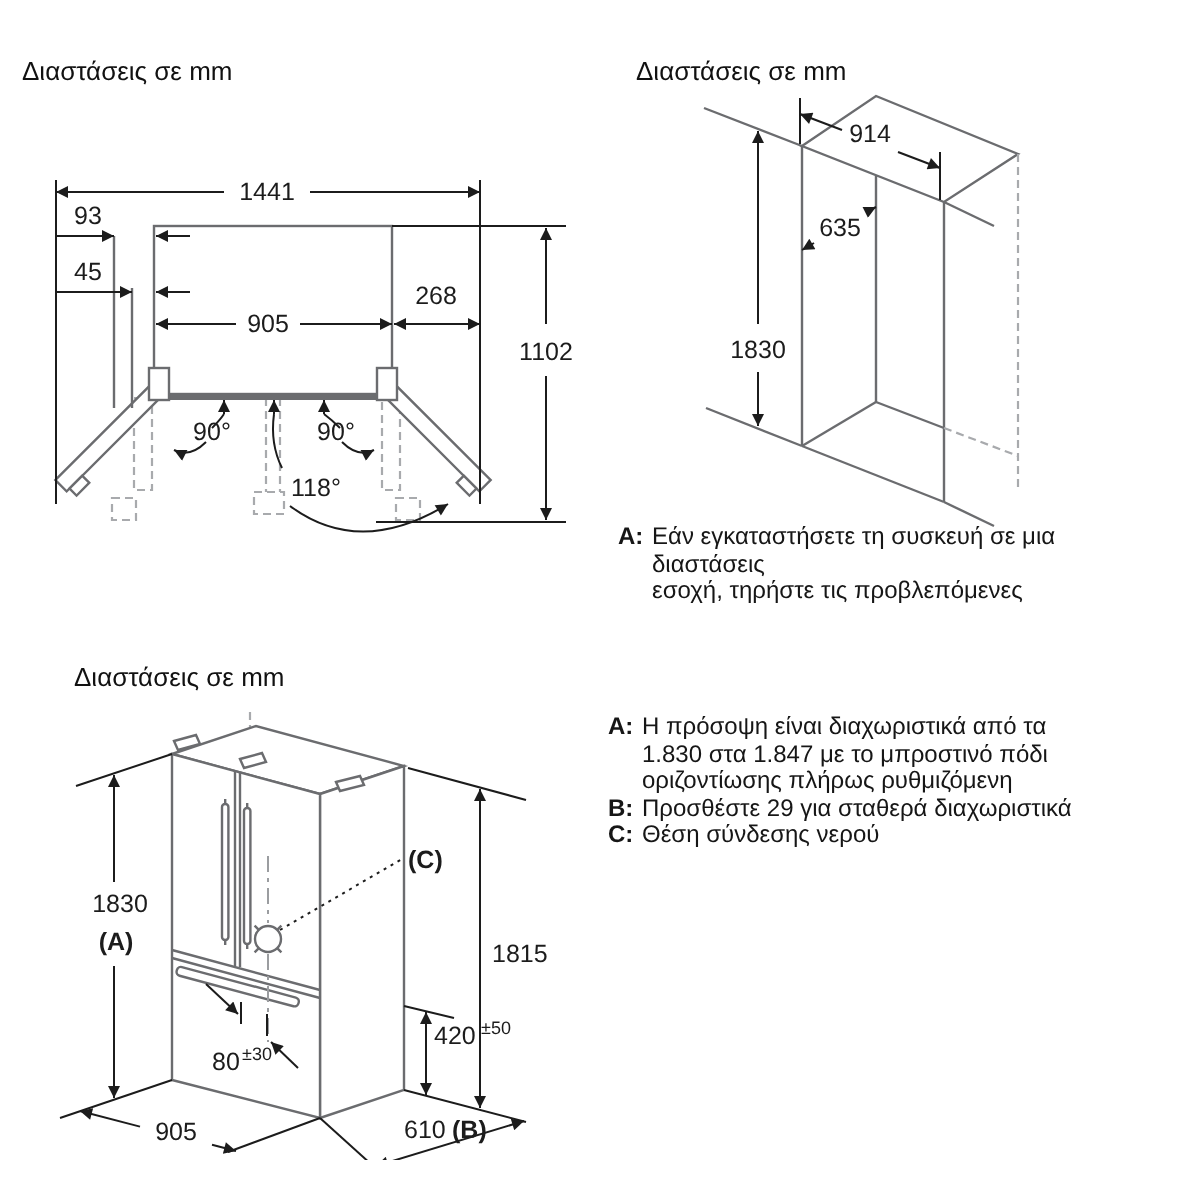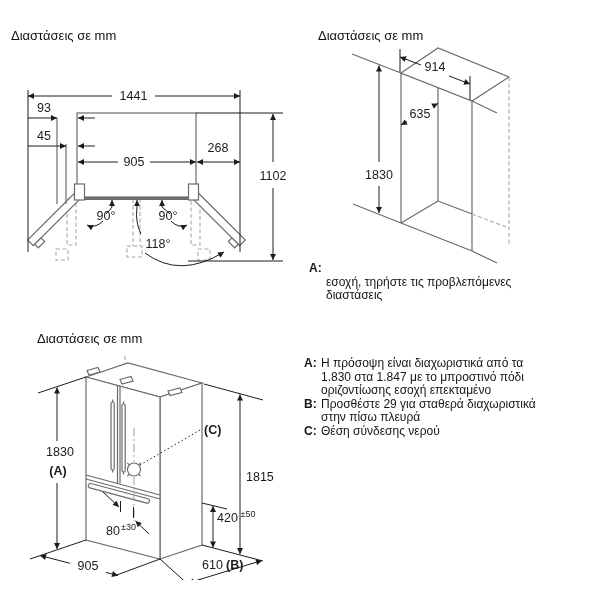--- a/index.html
+++ b/index.html
@@ -156,23 +156,24 @@
     <g>
       <line class="k" x1="401" y1="125" x2="407" y2="121.5" marker-start="url(#ar2)"></line>
       <line class="k" x1="433" y1="106" x2="438" y2="103.5" marker-end="url(#ar2)"></line>
       <text x="420" y="118" text-anchor="middle">635</text>
     </g>
   </svg>
 
   <div class="note" style="left:309px;top:262px;width:262px;">
     <div class="note-row">
       <span class="prefix">A:</span>
-    </div>
+      <span>Εάν εγκαταστήσετε τη συσκευή σε μια</span>
+    </div>
+    <div class="note-cont">διαστάσεις</div>
     <div class="note-cont">εσοχή, τηρήστε τις προβλεπόμενες</div>
-    <div class="note-cont">διαστάσεις</div>
   </div>
 
   <svg style="left:0;top:330px;" width="300" height="270" viewBox="0 330 300 270">
     <defs>
       <marker id="ar3" viewBox="0 0 10 10" refX="10" refY="5" markerWidth="8" markerHeight="6" markerUnits="userSpaceOnUse" orient="auto-start-reverse">
         <path d="M0 0 L10 5 L0 10 Z" fill="#1c1c1c"></path>
       </marker>
     </defs>
 
     <line class="d" x1="125" y1="356" x2="125" y2="387"></line>
@@ -260,25 +261,24 @@
       <text class="sup" x="121" y="530">±30</text>
     </g>
   </svg>
 
   <div class="note" style="left:304px;top:357px;width:288px;">
     <div class="note-row">
       <span class="prefix">A:</span>
       <span>Η πρόσοψη είναι διαχωριστικά από τα</span>
     </div>
     <div class="note-cont">1.830 στα 1.847 με το μπροστινό πόδι</div>
-    <div class="note-cont">οριζοντίωσης εσοχή επεκταμένο</div>
+    <div class="note-cont">οριζοντίωσης πλήρως ρυθμιζόμενη</div>
     <div class="note-row">
       <span class="prefix">B:</span>
       <span>Προσθέστε 29 για σταθερά διαχωριστικά</span>
     </div>
-    <div class="note-cont">στην πίσω πλευρά</div>
     <div class="note-row">
       <span class="prefix">C:</span>
       <span>Θέση σύνδεσης νερού</span>
     </div>
   </div>
 
 </div>
 
 </body></html>

